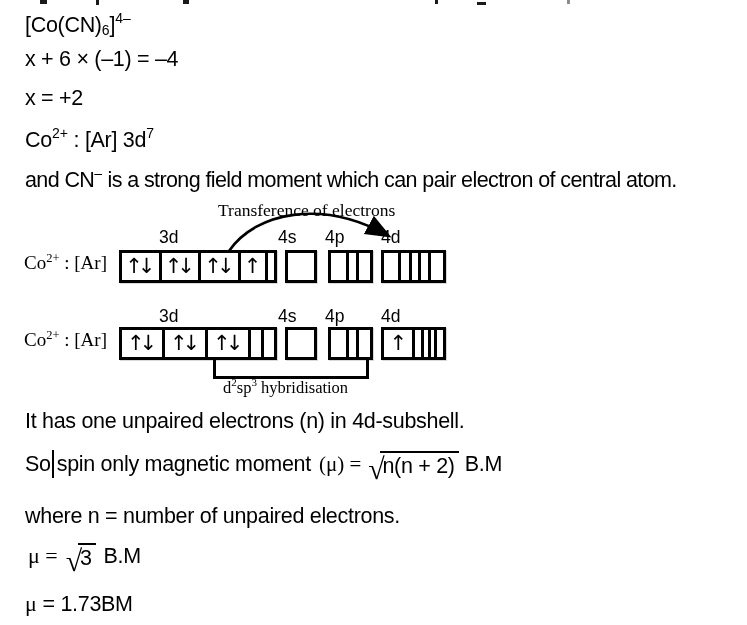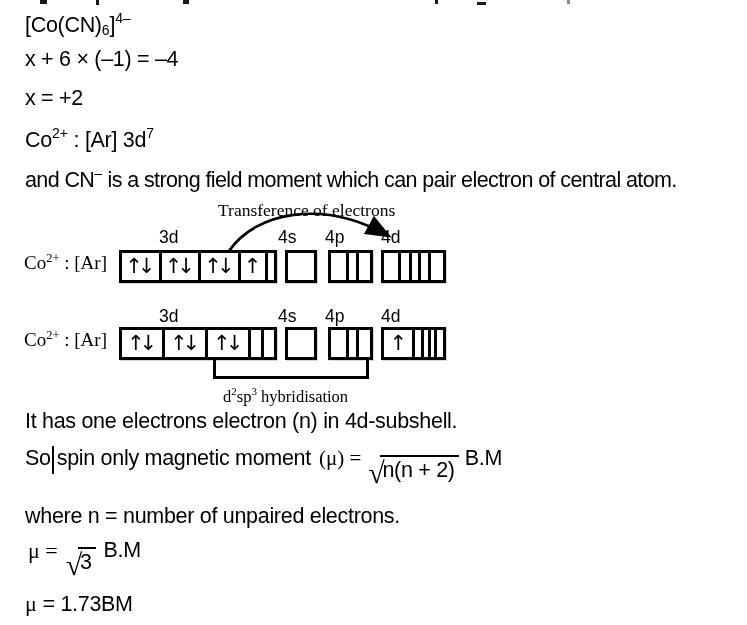--- a/index.html
+++ b/index.html
@@ -8,21 +8,21 @@
     background:#ffffff;color:#000;
     font-family:"Liberation Sans", sans-serif;
   }
   
   .bl{position:absolute;font-size:21.5px;letter-spacing:-0.3px;white-space:nowrap;line-height:27px;}
   .bl sup{font-size:14px;position:relative;top:-1px;vertical-align:super;letter-spacing:0;}
   .bl sub{font-size:14px;position:relative;top:3px;vertical-align:baseline;letter-spacing:0;}
   .caret{display:inline-block;width:2px;height:28px;background:#000;vertical-align:-6px;margin:0 3px 0 1px;}
   
   .serifp{font-family:"Liberation Serif", serif;font-size:21px;letter-spacing:0;}
-  .fx{position:absolute;display:flex;white-space:nowrap;font-size:21.5px;letter-spacing:-0.3px;}
+  .fx{position:absolute;display:flex;align-items:center;white-space:nowrap;font-size:21.5px;letter-spacing:-0.3px;}
   .sqrt{display:inline-flex;align-items:flex-end;margin:0 2px;}
   .sqrt .rad{font-family:"Liberation Serif", serif;font-size:30px;line-height:22px;transform:translateY(2px);}
   .sqrt .vinc{border-top:2.5px solid #000;padding:1px 4px 0 2px;margin-left:-4px;font-size:21.5px;line-height:24px;}
   
   .frag{position:absolute;top:0;background:#1a1a1a;}
   
   .shell-label{position:absolute;width:44px;text-align:left;font-family:Liberation Sans, sans-serif;font-size:17.5px;}
   .ion-label{position:absolute;font-family:"Liberation Serif", serif;font-size:19px;white-space:nowrap;}
   .ion-label sup{font-size:12.5px;}
   .obox{position:absolute;display:flex;border:3px solid #000;box-sizing:border-box;background:#fff;box-shadow:1px 1px 0 #d9d9d9;}
@@ -137,23 +137,23 @@
     <defs>
       <marker id="ah" markerWidth="11" markerHeight="9" refX="8" refY="4" orient="auto">
         <path d="M0,0 L10,4 L0,8 z" fill="#000"></path>
       </marker>
     </defs>
     <path d="M229,251 C256,212 322,199 387,235" fill="none" stroke="#000" stroke-width="2.6" marker-end="url(#ah)"></path>
   </svg>
 
   <div class="bracket" style="left:213px;top:360px;width:150px;height:16px;"></div>
 
-  <div class="hybrid-label" style="left:223px;top:376px;margin-top:9px;"><span>d</span><sup>2</sup><span>sp</span><sup>3</sup><span> hybridisation</span></div>
+  <div class="hybrid-label" style="left:223px;top:376px;"><span>d</span><sup>2</sup><span>sp</span><sup>3</sup><span> hybridisation</span></div>
 
-  <div class="bl" style="left:25px;top:408px;">It has one electrons electron (n) in 4d-subshell.</div>
+  <div class="bl" style="left:25px;top:408px;">It has one unpaired electrons (n) in 4d-subshell.</div>
 
   <div class="fx" style="left:25px;top:446px;height:36px;">
     <span>So</span>
       <span class="caret"></span>
       <span>spin only magnetic moment</span>
       <span style="width:8px;"></span>
       <span class="serifp">(μ) =</span>
       <span style="width:5px;"></span>
       <span class="sqrt">
         <span class="rad">√</span>

